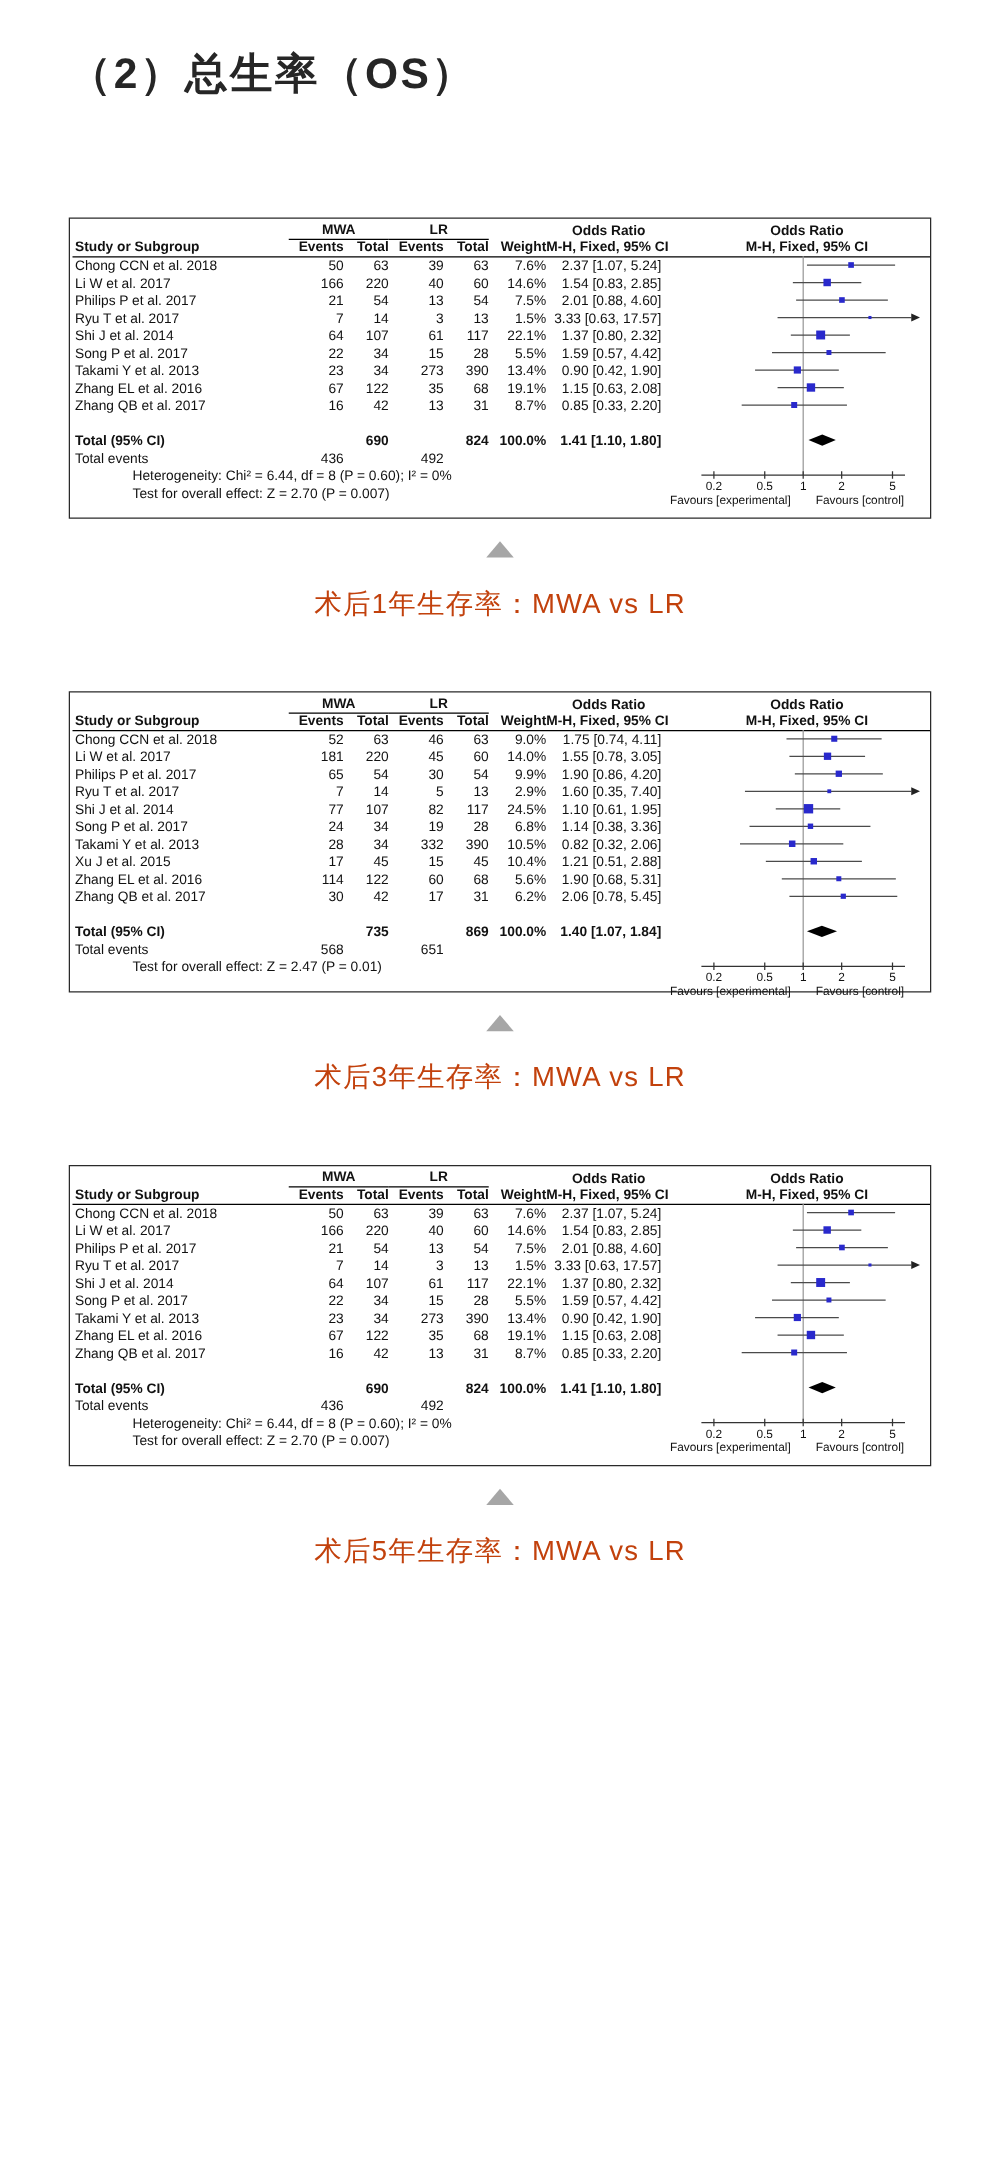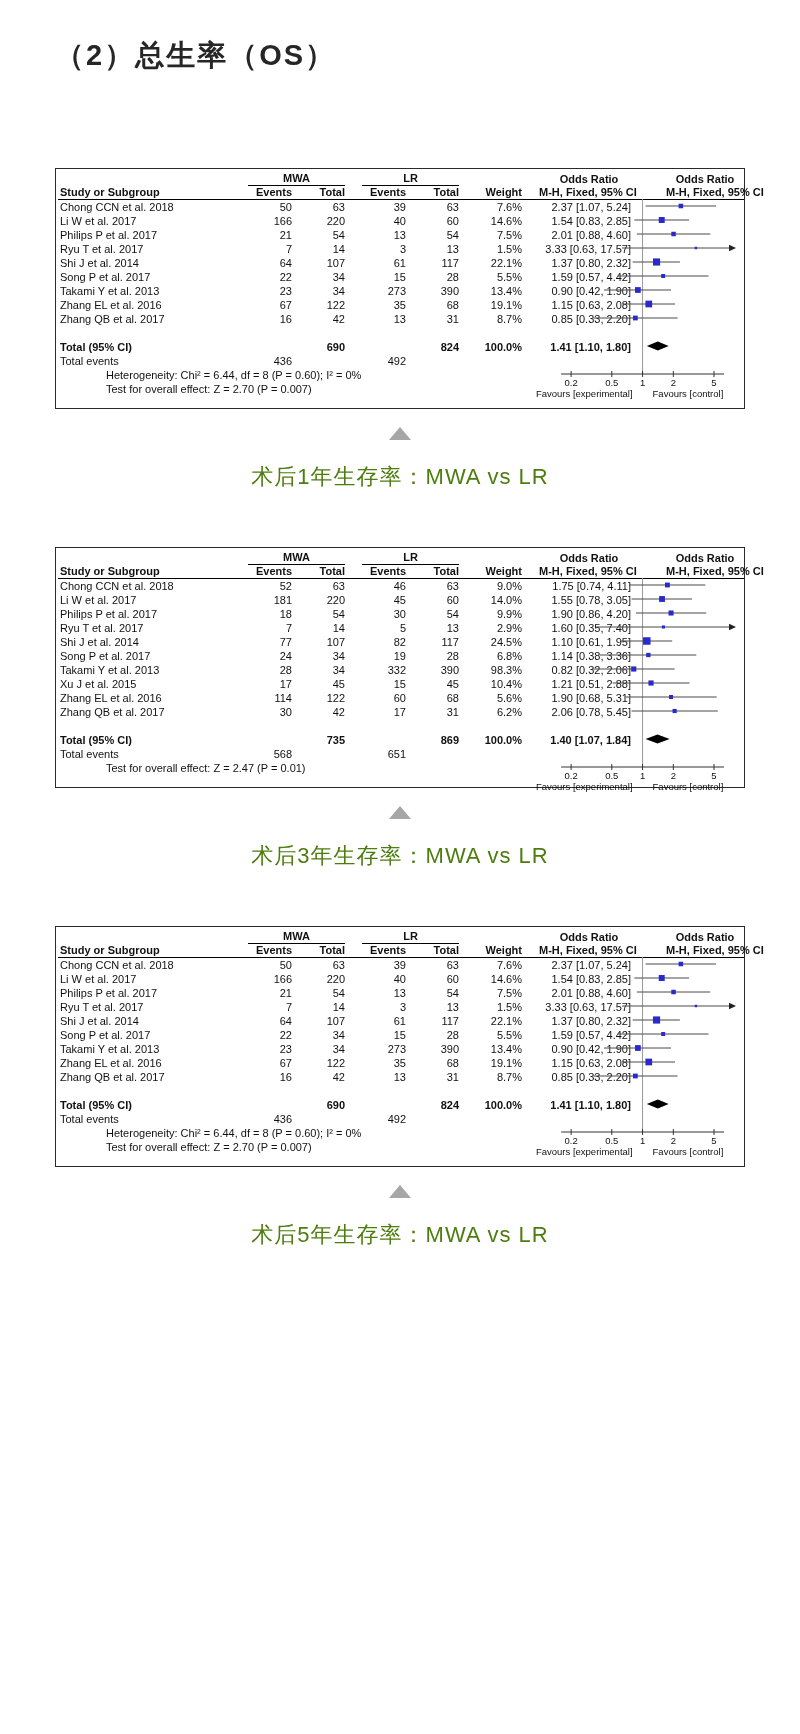--- a/index.html
+++ b/index.html
@@ -1,40 +1,40 @@
 <!DOCTYPE html>
 <html><head>
 <meta charset="utf-8">
 <style>
   html,body{margin:0;padding:0;background:#fff;}
   body{width:800px;font-family:"Liberation Sans","DejaVu Sans",sans-serif;color:#333;}
   .page{padding:28px 55px 30px 55px;}
-  .heading{font-size:29px;font-weight:bold;color:#262626;letter-spacing:2px;margin:8px 0 26px 0;}
+  .heading{font-size:34px;font-weight:bold;color:#262626;letter-spacing:2px;margin:8px 0 26px 0;}
   .para{font-size:28px;line-height:56px;color:#3d3d3d;text-align:justify;letter-spacing:1px;margin:0;}
   .figures{margin-top:92px;}
   .fig-block{margin-bottom:55px;}
   
   .forest{position:relative;width:686px;border:1px solid #2a2a2a;background:#fff;
           padding:2px 0 12px 2px;font-size:11px;color:#111;line-height:14px;}
-  .fr{display:grid;grid-template-columns:173px 44px 36px 44px 36px 46px 100px 1fr;height:14px;align-items:center;gap:17px;}
+  .fr{display:grid;grid-template-columns:173px 44px 36px 44px 36px 46px 100px 1fr;height:14px;align-items:center;}
   .fr.hr2{border-bottom:1px solid #000;}
   .c{white-space:nowrap;overflow:visible;}
   .b{font-weight:bold;}
   .num{text-align:right;}
   .orci{text-align:right;padding-right:8px;}
   .ctr{text-align:center;}
   .grp{border-bottom:1px solid #000;text-align:center;font-weight:bold;}
   .span-all{grid-column:1/8;text-align:left;padding-left:48px;}
   .study{padding-left:2px;text-align:left;}
   .plot-svg{position:absolute;top:0;left:481px;overflow:visible;pointer-events:none;}
   .svgt{font-family:"Liberation Sans","DejaVu Sans",sans-serif;font-size:9.5px;fill:#111;}
   
   .sep{width:0;height:0;margin:18px auto 0 auto;border-left:11px solid transparent;
        border-right:11px solid transparent;border-bottom:13px solid #a6a6a6;}
-  .fig-caption{margin-top:22px;text-align:center;font-size:22px;line-height:30px;color:#4d7c0f;letter-spacing:1px;}
+  .fig-caption{margin-top:22px;text-align:center;font-size:22px;line-height:30px;color:#c2410c;letter-spacing:1px;}
 </style>
 </head>
 <body>
 
 <div class="page">
   <h2 class="heading">（2）总生率（OS）</h2>
 
   <div class="figures">
     <div class="fig-block">
       <div class="forest" id="fig0">
@@ -231,21 +231,21 @@
             <div class="c study">Li W et al. 2017</div>
             <div class="c num">181</div>
             <div class="c num">220</div>
             <div class="c num">45</div>
             <div class="c num">60</div>
             <div class="c num">14.0%</div>
             <div class="c orci">1.55 [0.78, 3.05]</div>
           </div>
           <div class="fr">
             <div class="c study">Philips P et al. 2017</div>
-            <div class="c num">18</div>
+            <div class="c num">65</div>
             <div class="c num">54</div>
             <div class="c num">30</div>
             <div class="c num">54</div>
             <div class="c num">9.9%</div>
             <div class="c orci">1.90 [0.86, 4.20]</div>
           </div>
           <div class="fr">
             <div class="c study">Ryu T et al. 2017</div>
             <div class="c num">7</div>
             <div class="c num">14</div>
@@ -271,21 +271,21 @@
             <div class="c num">28</div>
             <div class="c num">6.8%</div>
             <div class="c orci">1.14 [0.38, 3.36]</div>
           </div>
           <div class="fr">
             <div class="c study">Takami Y et al. 2013</div>
             <div class="c num">28</div>
             <div class="c num">34</div>
             <div class="c num">332</div>
             <div class="c num">390</div>
-            <div class="c num">98.3%</div>
+            <div class="c num">10.5%</div>
             <div class="c orci">0.82 [0.32, 2.06]</div>
           </div>
           <div class="fr">
             <div class="c study">Xu J et al. 2015</div>
             <div class="c num">17</div>
             <div class="c num">45</div>
             <div class="c num">15</div>
             <div class="c num">45</div>
             <div class="c num">10.4%</div>
             <div class="c orci">1.21 [0.51, 2.88]</div>

